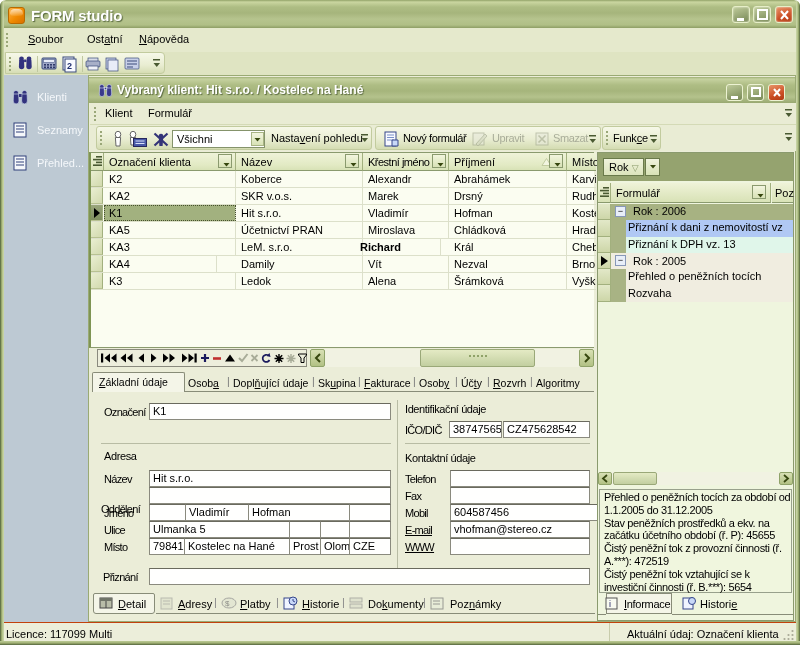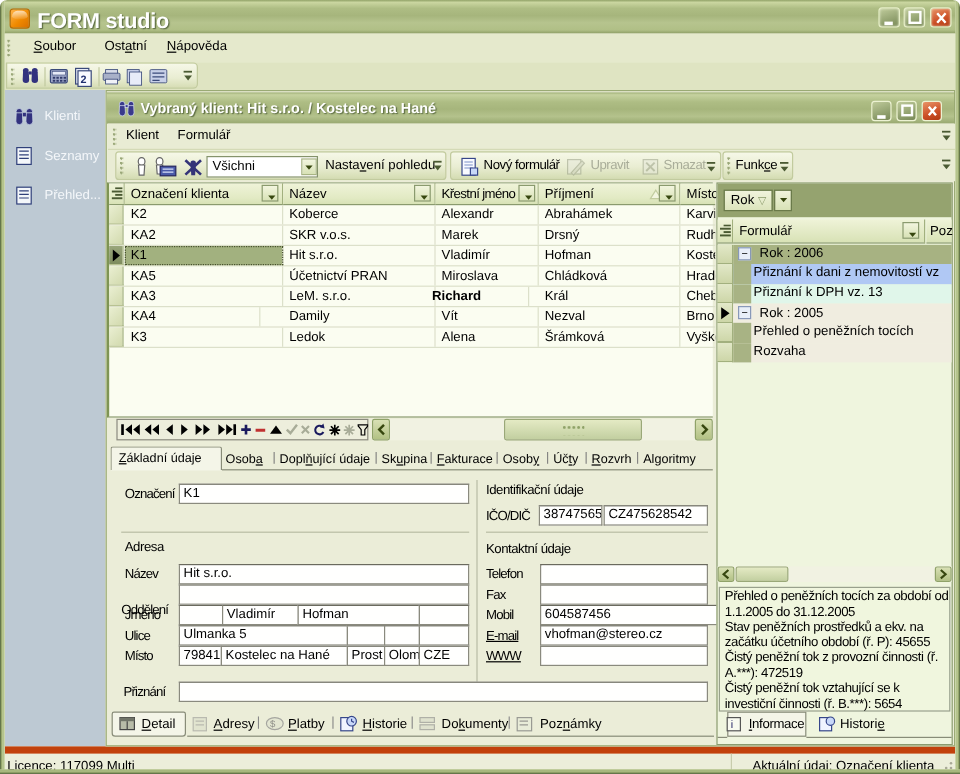--- a/index.html
+++ b/index.html
@@ -7,36 +7,36 @@
 .abs{position:absolute;}
 #win{position:absolute;left:0;top:0;width:800px;height:645px;background:#ECEEDA;border-radius:6px 6px 0 0;overflow:hidden;}
 
 #bL{left:0;top:0;width:4px;height:645px;background:linear-gradient(90deg,#65764A 0 1px,#97A76C 1px 2px,#B5C48D 2px 3px,#C6D2A2 3px);}
 #bR{left:796px;top:0;width:4px;height:645px;background:linear-gradient(270deg,#65764A 0 1px,#97A76C 1px 2px,#B5C48D 2px 3px,#C6D2A2 3px);}
 #bB{left:0;top:641px;width:800px;height:4px;background:linear-gradient(0deg,#65764A 0 1px,#8D9D64 1px 2px,#A8B77E 2px 3px,#B5C48D 3px);}
 
 #title{left:0;top:0;width:800px;height:28px;border-radius:6px 6px 0 0;background:linear-gradient(180deg,#92A368 0px,#CAD6A0 2px,#AEBD84 7px,#A6B57C 13px,#B6C48E 19px,#B0BF86 25px,#8D9D64 28px);}
 #appicon{left:8px;top:7px;width:17px;height:17px;background:linear-gradient(135deg,#FFB347 0%,#F08A00 55%,#D97000 100%);border:1px solid #B86A00;border-radius:3px;}
 #appicon:before{content:"";position:absolute;left:1px;top:1px;width:13px;height:7px;background:linear-gradient(180deg,rgba(255,255,255,.65),rgba(255,255,255,.08));border-radius:5px 5px 40% 40%;}
-#apptitle{left:31px;top:7px;font-weight:bold;font-size:18px;letter-spacing:-0.2px;color:#fff;text-shadow:1px 1px 1px #5A6A40;}
+#apptitle{left:31px;top:7px;font-weight:bold;font-size:15px;letter-spacing:-0.2px;color:#fff;text-shadow:1px 1px 1px #5A6A40;}
 .tbtn{top:6px;width:18px;height:17px;border:1px solid #E6EEC8;border-radius:3px;background:linear-gradient(160deg,#C0CC9C 0%,#8C9C6A 70%,#7A8A58 100%);box-shadow:inset 0 0 2px #F0F4DC;}
 #btnclose{background:linear-gradient(160deg,#E89468 0%,#CC4F26 60%,#B03A12 100%);}
 .tbtn svg{position:absolute;left:0;top:0;}
 
 #menubar{left:4px;top:28px;width:792px;height:24px;background:#E5E9CC;}
 .grip{width:3px;background-image:radial-gradient(circle at 1px 1px,#9AA778 1px,rgba(0,0,0,0) 1.2px);background-size:3px 4px;background-repeat:repeat-y;}
 .mitem{top:5px;height:15px;}
 
 #toolbar{left:4px;top:52px;width:792px;height:23px;background:#DFE4C2;}
 #tband{left:1px;top:0px;width:160px;height:22px;background:linear-gradient(180deg,#F6F8E8 0%,#E9EDD2 60%,#D6DDB4 100%);border:1px solid #C2CB9E;border-radius:0 4px 4px 0;}
 
 #sidebar{left:4px;top:75px;width:84px;height:547px;background:#BDC9D3;}
 .sideitem{left:0;width:84px;height:16px;color:#F4F7FA;}
 
-#status{left:4px;top:622px;width:792px;height:19px;background:#ECEEDA;border-top:6px solid #c2410c;}
+#status{left:4px;top:622px;width:792px;height:19px;background:#ECEEDA;border-top:1px solid #c2410c;}
 
 #mdi{left:88px;top:75px;width:708px;height:547px;background:#EBEDD8;border:1px solid #9AAA74;}
 #mtitle{left:0px;top:1px;width:706px;height:26px;background:linear-gradient(180deg,#9FAF76 0px,#C6D2A0 2px,#AEBD84 8px,#A6B57C 14px,#B4C28C 20px,#98A870 26px);}
 .mtbtn{top:7px;width:17px;height:17px;border:1px solid #ECF2D2;border-radius:3px;background:linear-gradient(160deg,#BECA9A 0%,#8C9C6A 70%,#7A8A58 100%);}
 #mmenu{left:1px;top:27px;width:706px;height:22px;background:#E9ECD4;border-bottom:1px solid #D4DAB6;}
 #mtool{left:1px;top:49px;width:706px;height:26px;background:#E9ECD4;}
 .band{top:1px;height:24px;background:linear-gradient(180deg,#F6F8E8 0%,#E9EDD2 55%,#D4DCB2 100%);border:1px solid #C2CB9E;border-radius:3px;}
 .combo{background:#fff;border:1px solid #85936B;}
 .disabled{color:#A9AD99;}
 

